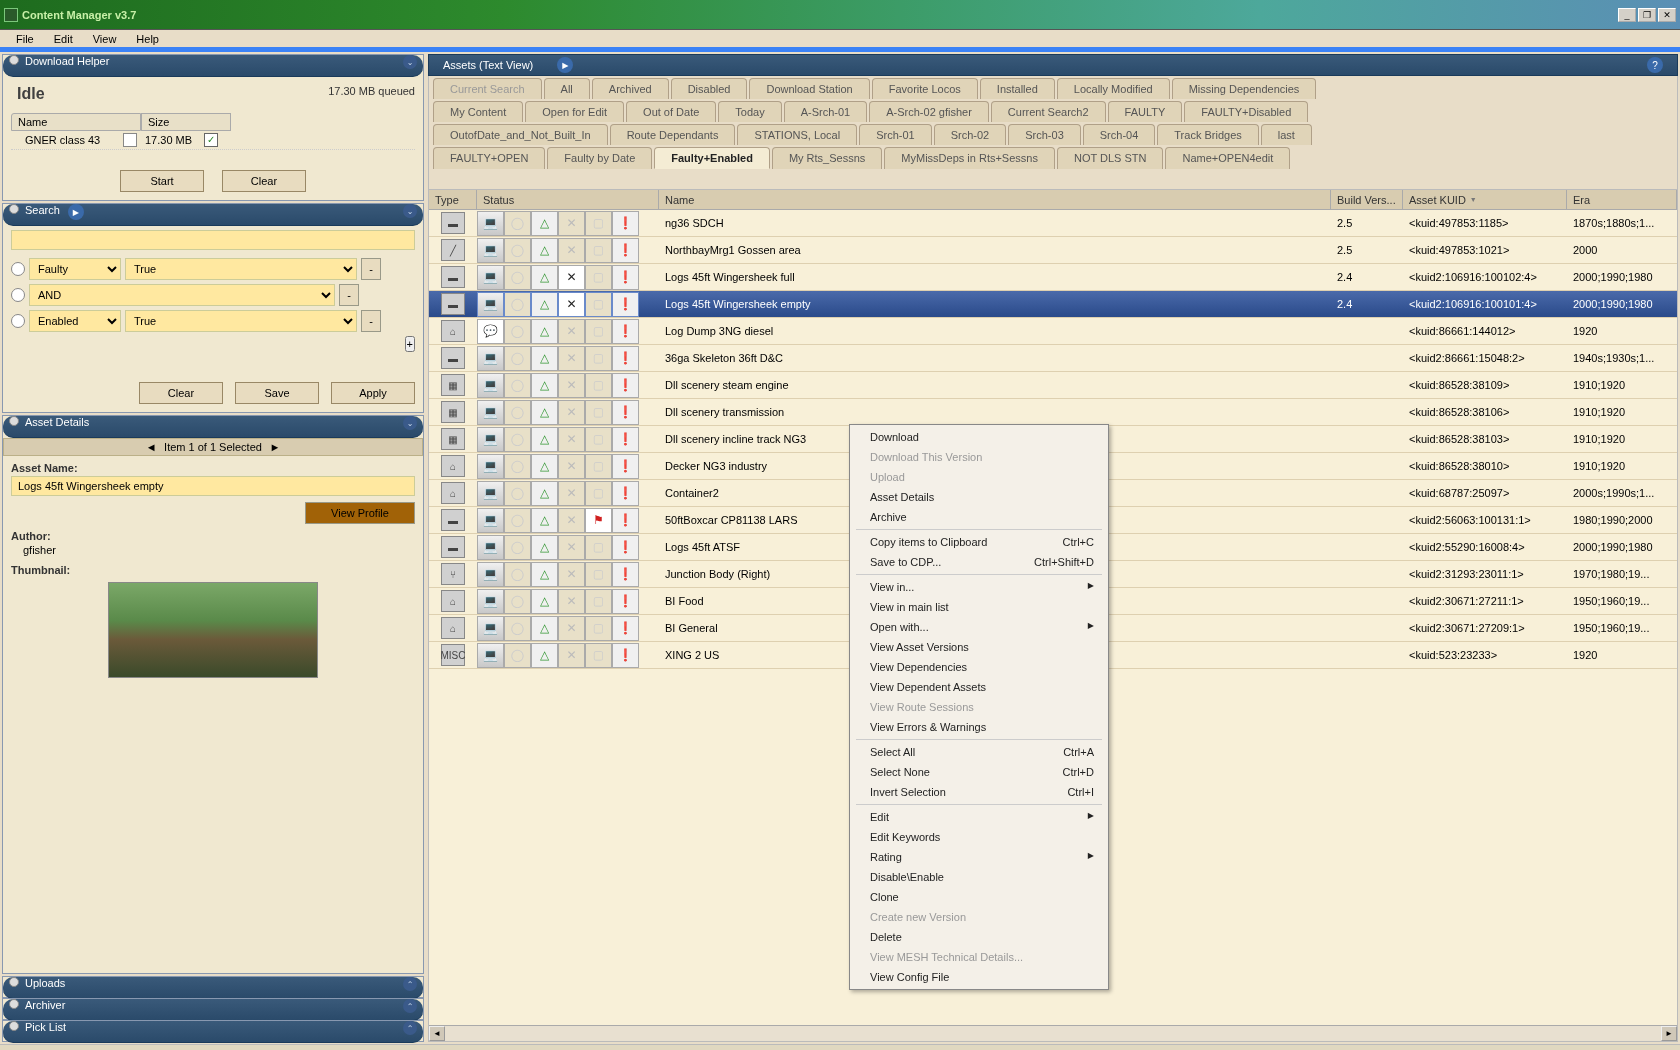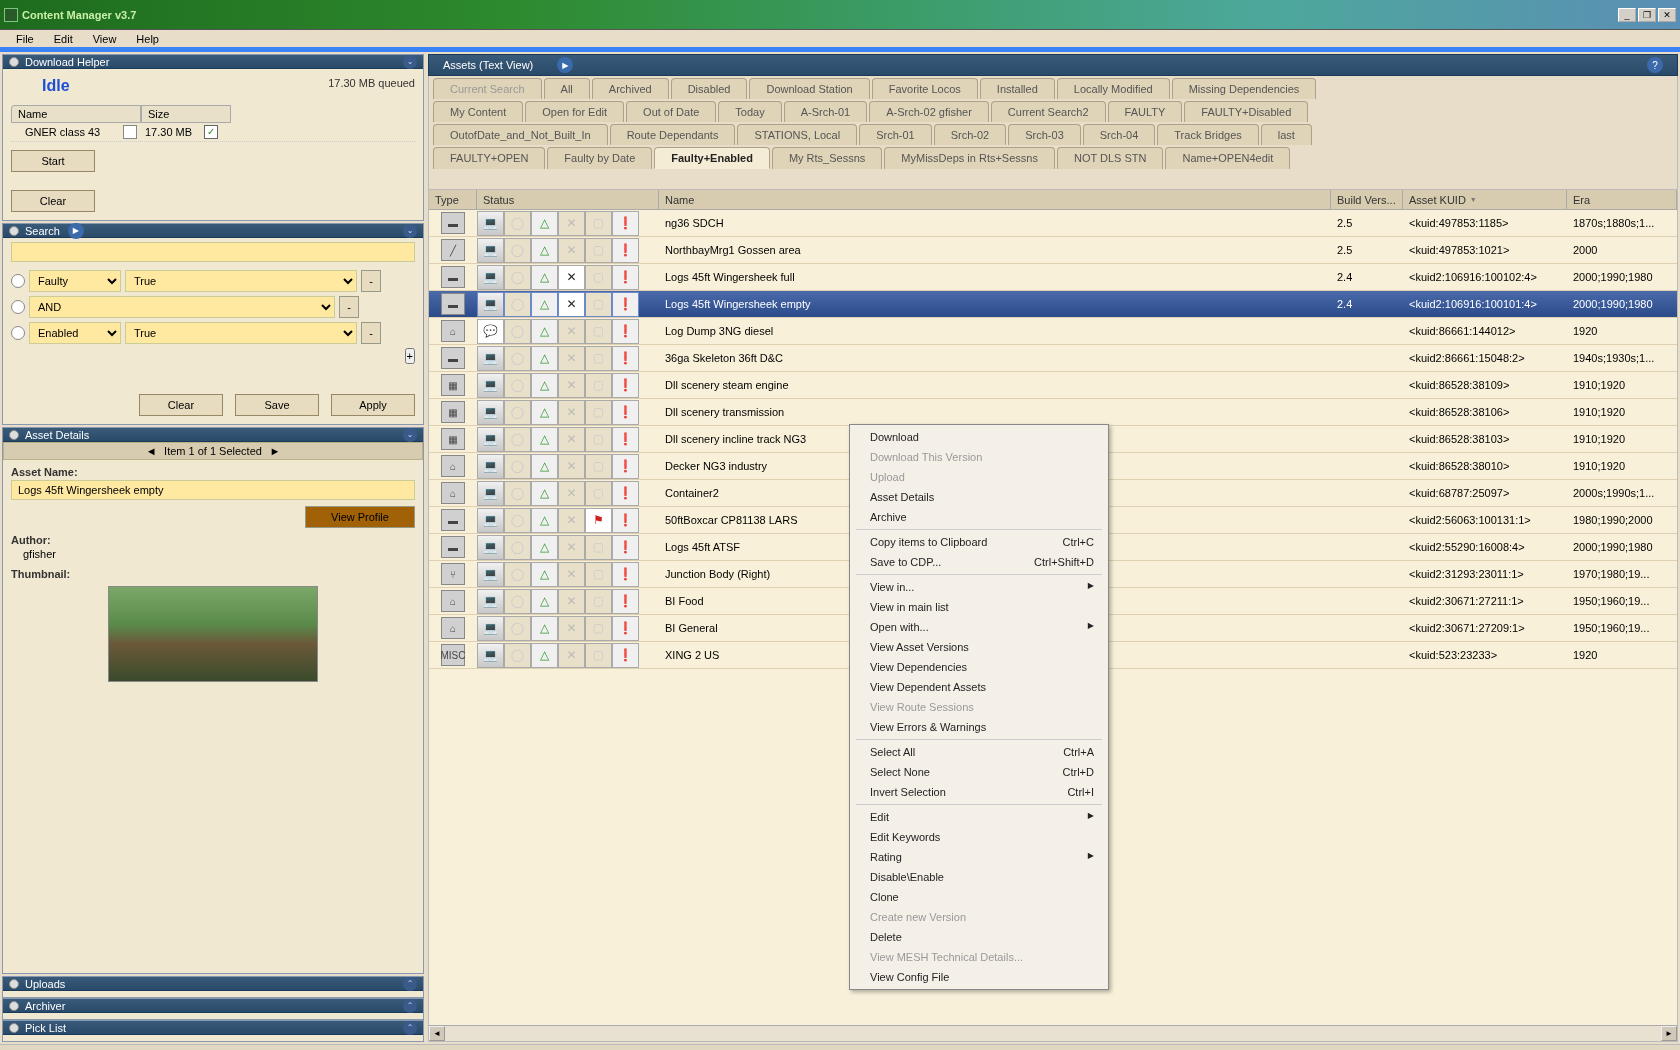--- a/index.html
+++ b/index.html
@@ -13,38 +13,38 @@
 .titlebar .wbtn { width:18px; height:14px; background:#d4d0c8; border:1px outset #fff; margin-left:2px; font-size:9px; display:flex; align-items:center; justify-content:center; cursor:pointer; }
 
 .menubar { height:22px; background:#e8ddc8; display:flex; align-items:center; padding:0 6px; border-bottom:5px solid #3b82f6; }
 .menubar span { padding:3px 10px; cursor:pointer; }
 
 .workspace { display:flex; height:992px; }
 
 
 .leftcol { width:426px; display:flex; flex-direction:column; gap:2px; padding:2px; }
 .panel { border:1px solid #8898b0; background:#f0e8d0; }
-.panel-hdr { height:14px; background:linear-gradient(#3a5a7a,#2a4a6a); color:#fff; display:flex; align-items:center; padding:0 6px; font-size:11px; border-bottom:1px solid #1a3a5a; }
+.panel-hdr { height:22px; background:linear-gradient(#3a5a7a,#2a4a6a); color:#fff; display:flex; padding:0 6px; font-size:11px; border-bottom:1px solid #1a3a5a;border-radius:10px; }
 .panel-hdr .dot { width:10px;height:10px;border-radius:50%;background:#ddd;border:1px solid #888;margin-right:6px; }
 .panel-hdr .cchev { margin-left:auto; width:14px;height:14px;border-radius:50%;background:#3a5a8a;color:#cde;display:flex;align-items:center;justify-content:center;font-size:8px;cursor:pointer; }
 .panel-body { padding:4px 8px 8px; }
 
 
-.dl-idle { font-size:16px; font-weight:bold; color:#1d4ed8; padding:4px 6px;margin-left:25px; }
+.dl-idle { font-size:16px; font-weight:bold; color:#404040; padding:4px 6px; }
 .dl-queued { float:right; margin-top:-22px; color:#333; }
 .dl-cols { display:flex; height:18px; margin-top:6px; }
 .dl-cols div { border:1px solid #aaa; background:#e8e0c8; padding:2px 6px; }
 .dl-cols .n { width:130px; border-top-left-radius:3px; }
 .dl-cols .s { width:90px; }
 .dl-row { display:flex; align-items:center; padding:2px 4px; border-bottom:1px dotted #ccc; }
 .dl-row span:first-child { width:100px; padding-left:10px; }
 .dl-row .dicon { width:14px;height:14px;background:#fff;border:1px solid #888;margin:0 8px; }
 .dl-row .chk { width:14px;height:14px;border:1px solid #666;background:#fff;margin-left:12px;color:#2a8a2a;font-size:10px;text-align:center;line-height:12px; }
 .dl-stats { text-align:center; margin-top:50px; color:#333; line-height:18px; }
-.dl-btns { display:flex; justify-content:center; gap:18px; margin-top:8px;flex-direction:column; }
+.dl-btns { display:flex; justify-content:center; gap:18px; margin-top:20px; }
 .btn { width:84px; height:22px; background:#e8dcc0; border:1px solid #998866; cursor:pointer; }
 
 
 .search-hdr .play { width:16px;height:16px;border-radius:50%;background:#3a6aaa;margin-left:8px;display:flex;align-items:center;justify-content:center;color:#fff;font-size:8px;cursor:pointer; }
 .search-txt { width:100%; height:20px; background:#ffe8a0; border:1px solid #cc9; margin-bottom:8px; }
 .srow { display:flex; align-items:center; gap:4px; margin-bottom:4px; }
 .srow .rdot { width:14px;height:14px;border:1px solid #888;border-radius:50%;background:#fff; }
 .srow select,.srow input { height:22px; background:#ffe8a0; border:1px solid #cc9; padding:0 4px; }
 .srow .sel1{width:92px;} .srow .sel2{width:232px;} .srow .mini{width:20px;height:22px;background:#e8dcc0;border:1px solid #998;cursor:pointer;}
 .search-btns{display:flex;justify-content:flex-end;gap:12px;margin-top:30px;}

